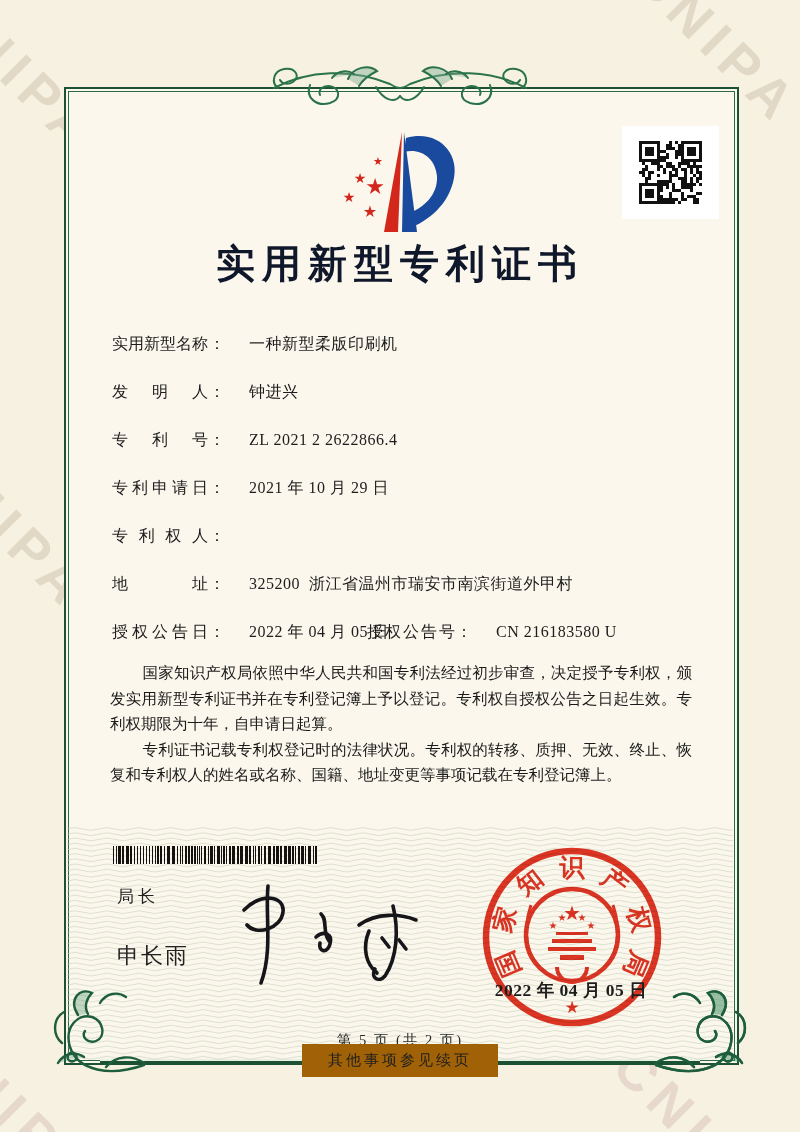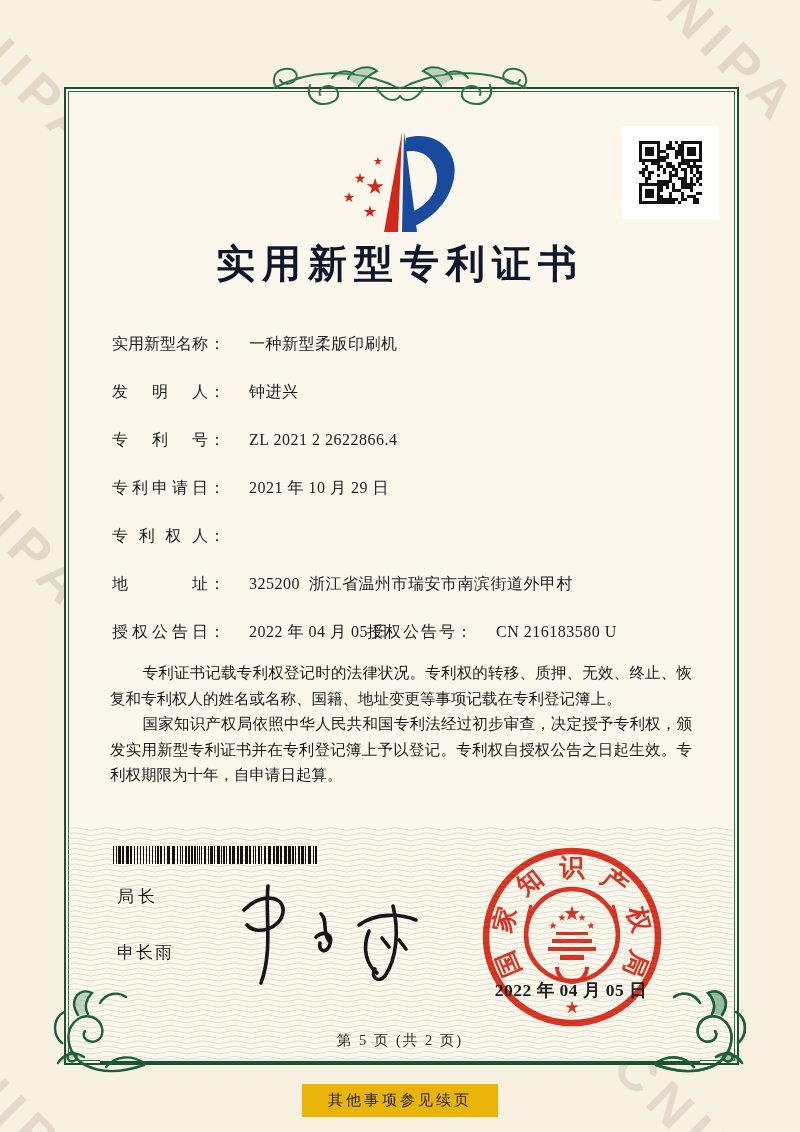--- a/index.html
+++ b/index.html
@@ -34,30 +34,30 @@
   .legal{position:absolute;left:110px;top:660px;width:582px;font-size:15.5px;
          line-height:25.5px;color:#1a1a1a;text-align:justify;}
   .legal p{margin:0;text-indent:2.1em;}
   
   .waves{position:absolute;left:67px;top:826px;}
   
   .barcode{position:absolute;left:113px;top:846px;}
   
   .sig-title{position:absolute;left:117px;top:885px;font-size:17px;letter-spacing:4px;color:#222;
              font-family:"Liberation Sans","DejaVu Sans",sans-serif;}
-  .sig-name{position:absolute;left:117px;top:941px;font-size:17px;letter-spacing:2px;color:#222;
+  .sig-name{position:absolute;left:117px;top:941px;font-size:22px;letter-spacing:2px;color:#222;
             font-family:"Liberation Sans","DejaVu Sans",sans-serif;}
   .sig-svg{position:absolute;left:232px;top:880px;}
   
   .seal{position:absolute;left:477px;top:843px;mix-blend-mode:multiply;opacity:.95;}
   
   .page-info{position:absolute;left:0;top:1031px;width:800px;text-align:center;
              font-size:14.5px;letter-spacing:2px;color:#2b2b2b;}
-  .cont-note{position:absolute;left:50%;top:1084px;transform:translateX(-50%);
-             background:#eab308;padding:7px 26px;font-size:15px;letter-spacing:3px;color:#1f1f1f;}
+  .cont-note{position:absolute;left:50%;top:1044px;transform:translateX(-50%);
+             background:#a16207;padding:7px 26px;font-size:15px;letter-spacing:3px;color:#1f1f1f;}
   .ornament{position:absolute;pointer-events:none;}
 </style>
 </head>
 <body>
 
 <div class="page">
 
   <div id="wmLayer">
       <span class="wm" style="left: -35px; top: -25px; font-size: 54px; color: rgba(208, 196, 174, 0.55);">CNIPA</span>
       <span class="wm" style="left: 200px; top: 105px; font-size: 50px; color: rgba(208, 196, 174, 0.55);">CNIPA</span>
@@ -422,22 +422,22 @@
             <span>告</span>
             <span>号</span>
           </span>
           <span class="fcolon">：</span>
           <span class="fvalue">CN 216183580 U</span>
         </div>
       </div>
     </div>
 
   <div class="legal">
+    <p>国家知识产权局依照中华人民共和国专利法经过初步审查，决定授予专利权，颁发实用新型专利证书并在专利登记簿上予以登记。专利权自授权公告之日起生效。专利权期限为十年，自申请日起算。</p>
     <p>专利证书记载专利权登记时的法律状况。专利权的转移、质押、无效、终止、恢复和专利权人的姓名或名称、国籍、地址变更等事项记载在专利登记簿上。</p>
-    <p>国家知识产权局依照中华人民共和国专利法经过初步审查，决定授予专利权，颁发实用新型专利证书并在专利登记簿上予以登记。专利权自授权公告之日起生效。专利权期限为十年，自申请日起算。</p>
   </div>
 
   <svg id="barcodeSvg" class="barcode" width="207" height="18">
       <rect x="0" y="0" width="1" height="18" fill="#14120f"></rect>
       <rect x="3" y="0" width="1" height="18" fill="#14120f"></rect>
       <rect x="5" y="0" width="3" height="18" fill="#14120f"></rect>
       <rect x="9" y="0" width="2" height="18" fill="#14120f"></rect>
       <rect x="13" y="0" width="3" height="18" fill="#14120f"></rect>
       <rect x="17" y="0" width="2" height="18" fill="#14120f"></rect>
       <rect x="21" y="0" width="1" height="18" fill="#14120f"></rect>

